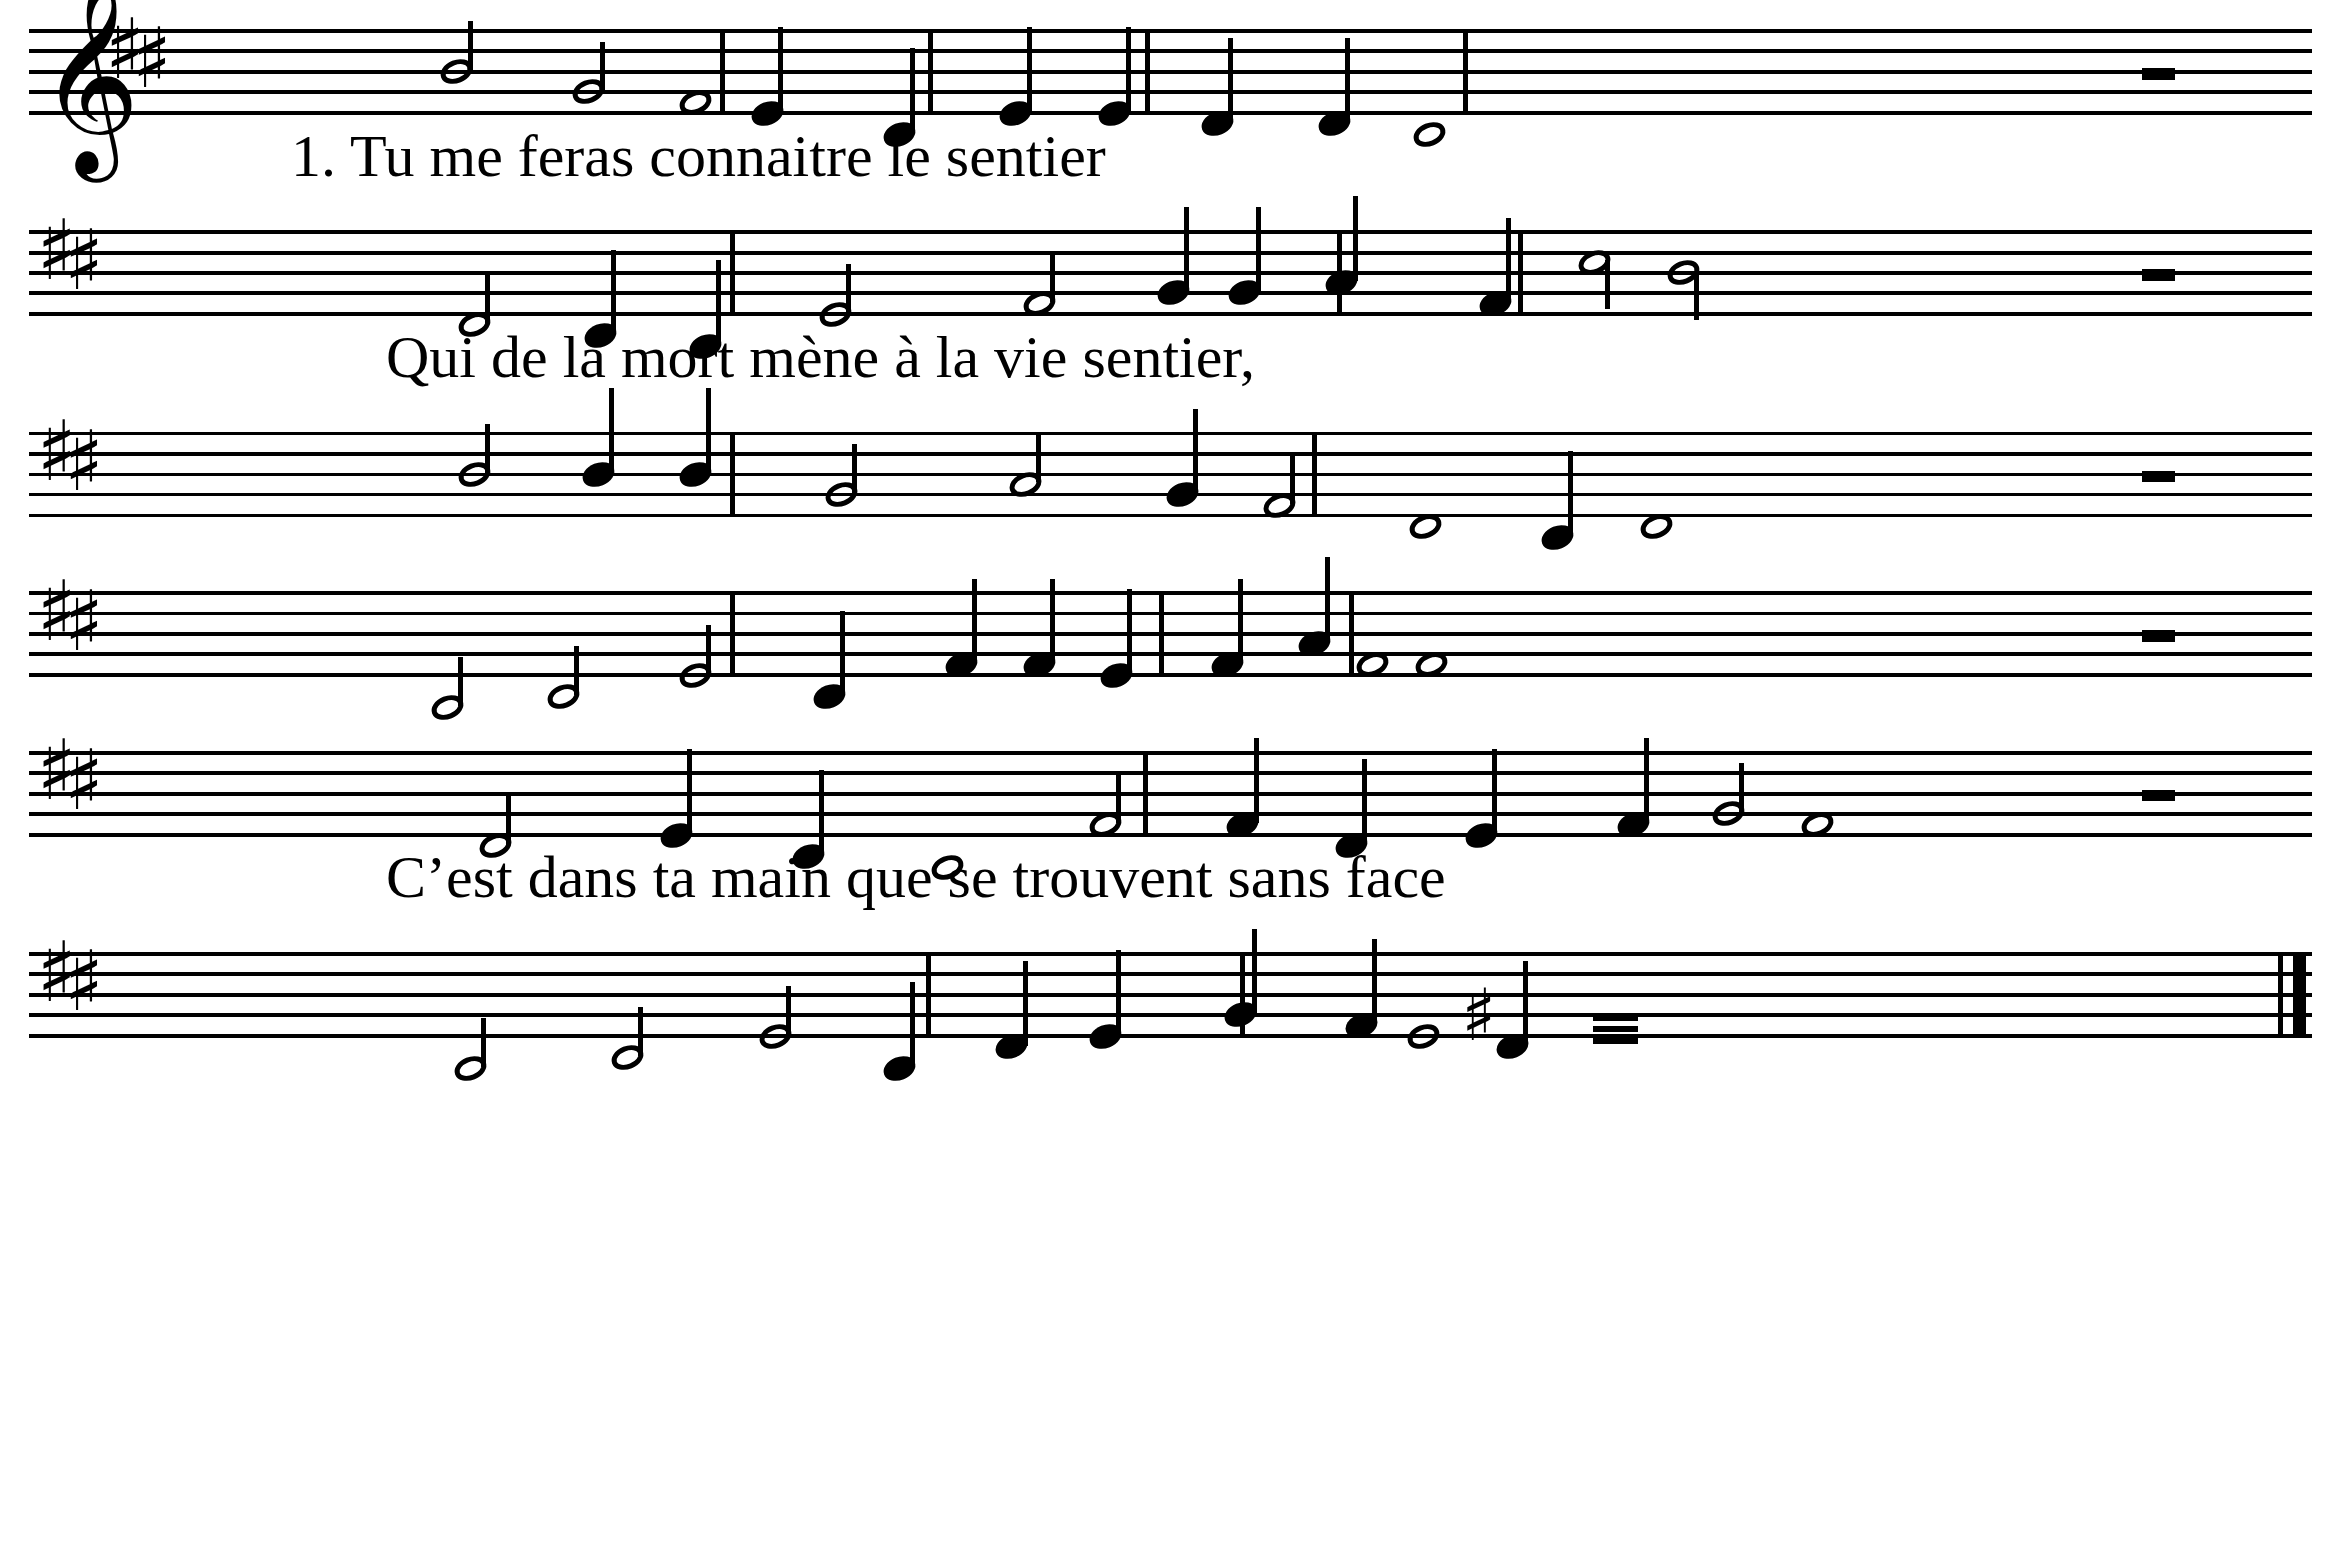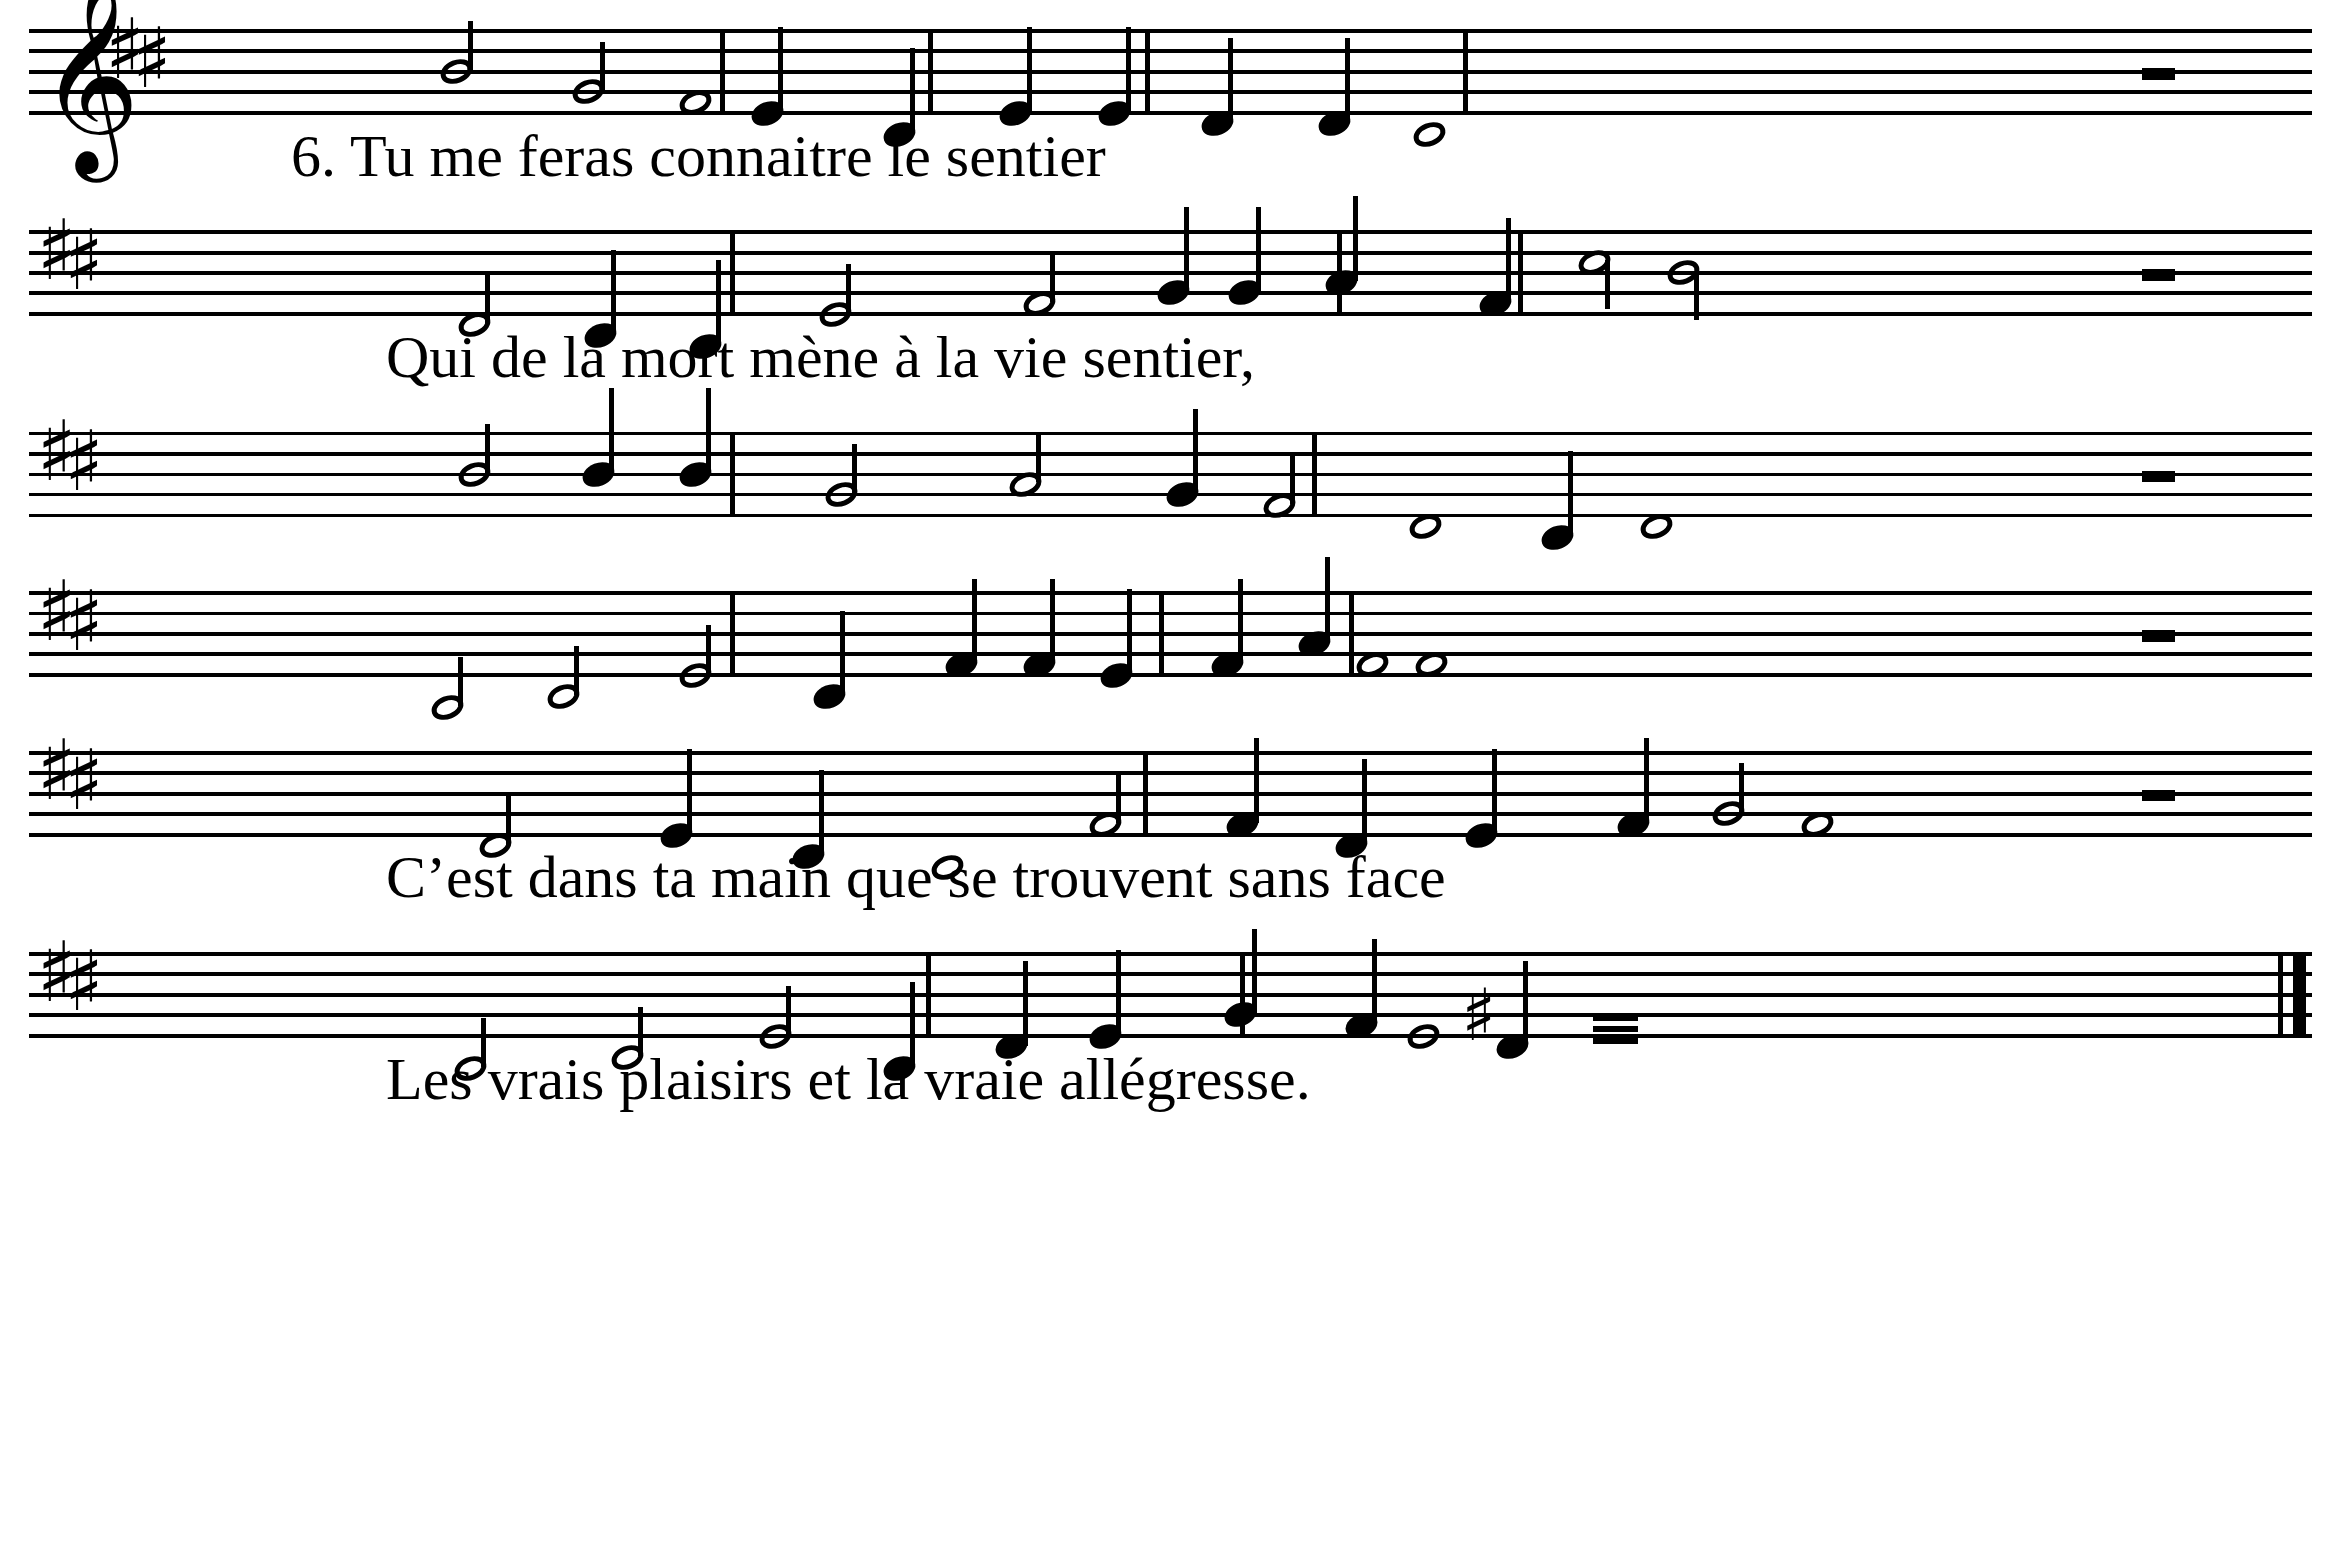--- a/index.html
+++ b/index.html
@@ -204,21 +204,21 @@
         <div class="note filled" style="left:1289px; top:83px;"></div>
         <div class="stem" style="left:1316px; top:8.7px; height:85px;"></div>
 
         <div class="note hollow" style="left:1384px; top:94px;"></div>
 
         <div class="barline" style="left:1434px;"></div>
 
         <div class="rest" style="left:2113px; top:39px;"></div>
       </div>
     </div>
-    <div class="lyric" style="padding-left:291px; margin-top:-21.3px;">6. Tu me feras connaitre le sentier</div>
+    <div class="lyric" style="padding-left:291px; margin-top:-21.3px;">1. Tu me feras connaitre le sentier</div>
   </div>
 
   <div class="system" style="margin-top:13.6px;">
     <div class="staff-wrap">
       <div class="staff">
         <div class="staffline l1"></div>
         <div class="staffline l2"></div>
         <div class="staffline l3"></div>
         <div class="staffline l4"></div>
         <div class="staffline l5"></div>
@@ -473,17 +473,16 @@
         <div class="final-note" style="left:1564px; top:62px;">
           <div class="fl a"></div>
           <div class="fl b"></div>
           <div class="fl c"></div>
         </div>
 
         <div class="endbar-thin" style="left:2249px;"></div>
         <div class="endbar-thick" style="left:2264px;"></div>
       </div>
     </div>
-    <div class="lyric" style="padding-left:386px; margin-top:-21.3px;">Les vrais plaisirs et la vraie allégresse.</div>
   </div>
 
 </div>
 
 
 </body></html>

